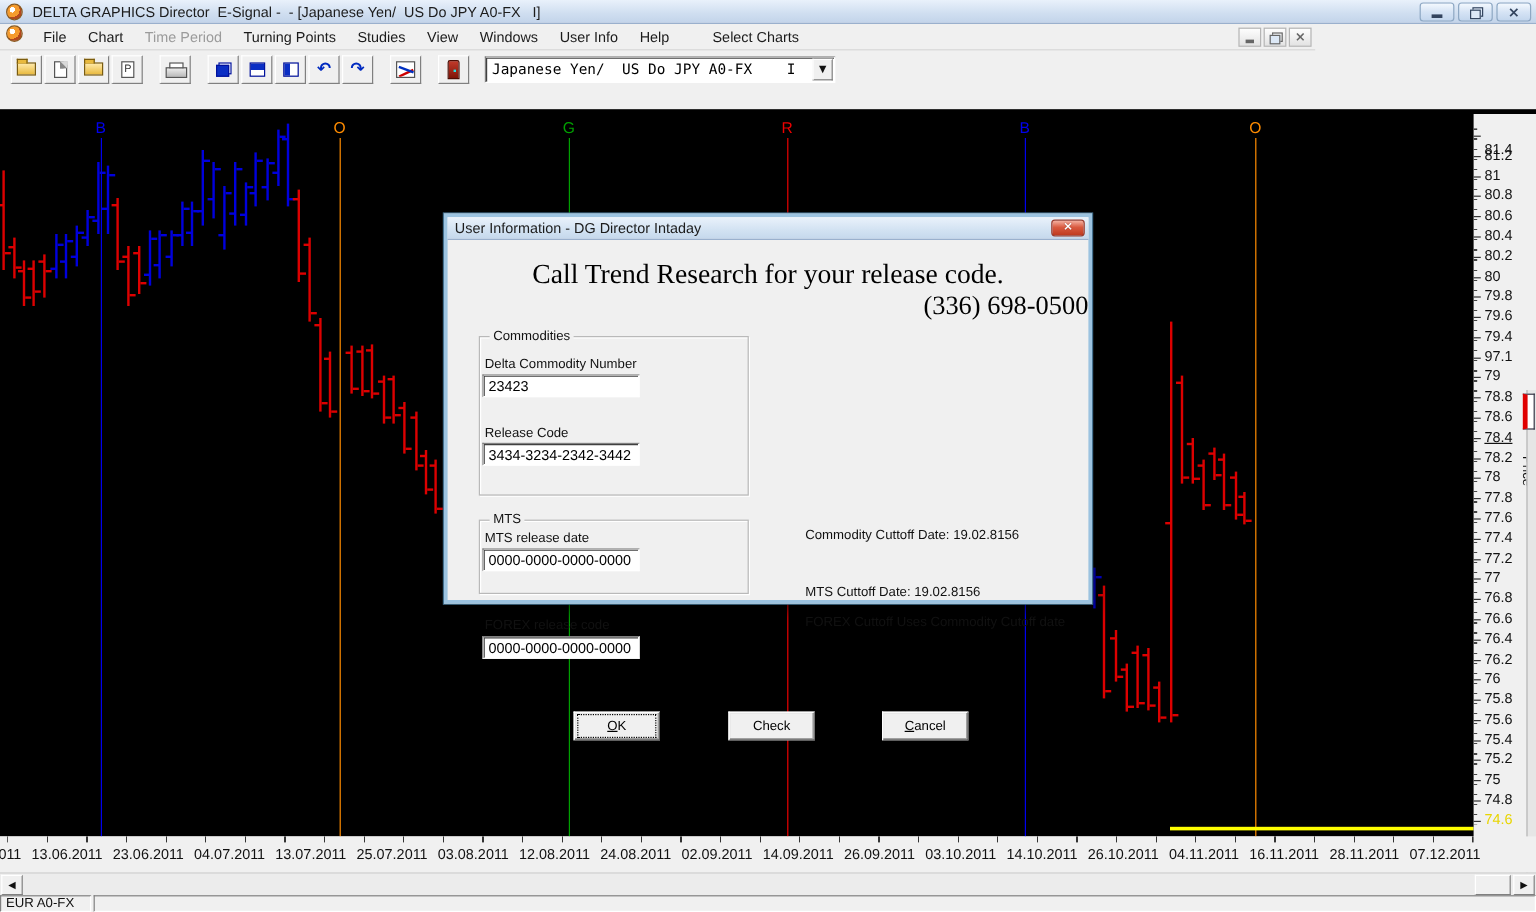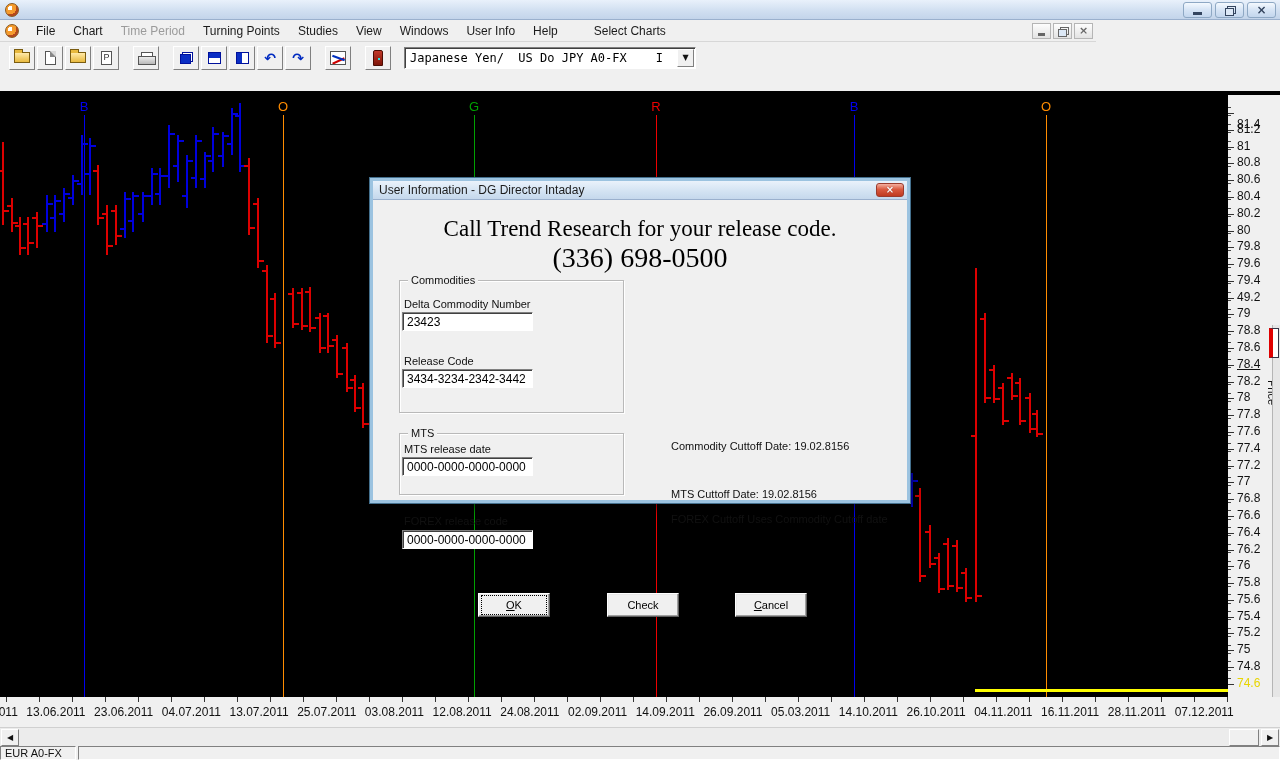--- a/index.html
+++ b/index.html
@@ -18,21 +18,21 @@
   .win-btn { width:29px; height:16px; border:1px solid #8ea8c4; border-radius:3px;
     background:linear-gradient(#f4f9fe,#d6e4f5 50%,#c3d6ed); display:flex; align-items:center; justify-content:center; }
   .g-min { width:9px; height:3px; background:#34455f; margin-top:6px; }
   .g-restore { position:relative; width:9px; height:8px; }
   .g-restore:before { content:""; position:absolute; left:2px; top:0; width:7px; height:6px; border:1px solid #34455f; }
   .g-restore:after  { content:""; position:absolute; left:0; top:2px; width:7px; height:6px; border:1px solid #34455f; background:#dce8f6; }
   .g-close { color:#34455f; font-weight:bold; font-size:12px; line-height:12px; font-family:"DejaVu Sans",sans-serif; }
 
   
   #menubar { position:absolute; left:0; top:21px; width:1096px; height:21px; background:#f0f0f0;
-    border-bottom:1px solid #d7d7d7; display:flex; align-items:center; }
+    border-bottom:1px solid #d7d7d7; display:flex; }
   .menu-item { font-size:12px; color:#1b1b1b; padding:3px 9px; white-space:nowrap; }
   .menu-item.disabled { color:#9b9b9b; }
   .menu-item.gap-left { margin-left:18px; }
   #mdi-controls { position:absolute; right:3px; top:2px; display:flex; gap:2px; }
   .mdi-btn { width:19px; height:16px; border:1px solid #b5b5b5; background:linear-gradient(#fdfdfd,#e3e3e3);
     display:flex; align-items:center; justify-content:center; }
   .mdi-btn .g-min { width:7px; background:#666; }
   .mdi-btn .g-restore:before,.mdi-btn .g-restore:after { border-color:#666; }
   .mdi-btn .g-close { color:#666; font-size:11px; }
 
@@ -124,21 +124,21 @@
   #dialog { position:absolute; left:370px; top:178px; width:540px; height:325px; background:#f0f0f0;
     border:3px solid #9cc3e0; box-shadow:0 0 0 1px #44708e, 4px 5px 10px rgba(0,0,0,.55); }
   #dlg-title { height:19px; background:linear-gradient(#eaf2fb,#d2e2f2 60%,#c5d8ec); border-bottom:1px solid #9ab0cd;
     display:flex; align-items:center; position:relative; }
   #dlg-title-text { font-size:12px; color:#1c1c1c; padding-left:6px; }
   #dlg-close { position:absolute; right:3px; top:2px; width:28px; height:14px; border:1px solid #9b3b2d; border-radius:3px;
     background:linear-gradient(#f4b0a0,#d95a40 45%,#bf3a20); display:flex; align-items:center; justify-content:center; }
   #dlg-close span { color:#fff; font-size:10px; font-weight:bold; line-height:10px; font-family:"DejaVu Sans",sans-serif; text-shadow:0 0 1px #7a1e10; }
   .dlg-msg { text-align:center; font-family:"Liberation Serif",serif; color:#000; }
   #dlg-msg1 { margin-top:16px; font-size:23px; }
-  #dlg-msg2 { font-size:28px; }
+  #dlg-msg2 { font-size:22px;text-align:right; }
   .groupbox { position:absolute; left:26px; width:225px; border:1px solid #b9b9b9;
     box-shadow:inset 1px 1px 0 #fff, 1px 1px 0 #fff; }
   .groupbox legend,.gb-legend { position:absolute; top:-7px; left:8px; background:#f0f0f0; font-size:11px; color:#111; padding:0 3px; }
   #gb-commodities { top:99px; height:133px; }
   #gb-mts { top:252px; height:62px; }
   #gb-forex { top:324px; height:63px; }
   .fld-label { position:absolute; left:31px; font-size:11px; color:#111; }
   .fld-input { position:absolute; left:29px; width:131px; height:19px; background:#fff;
     border-top:1px solid #808080; border-left:1px solid #808080; border-right:1px solid #fff; border-bottom:1px solid #fff;
     box-shadow:inset 1px 1px 0 #404040; font-size:12px; color:#000; padding:2px 0 0 4px; }
@@ -152,20 +152,21 @@
   #btn-check { left:234px; top:412px; }
   #btn-cancel { left:362px; top:412px; }
 </style>
 </head>
 <body>
 
 <div id="app">
 
   <div id="titlebar">
     <span class="app-icon"></span>
+    <span id="title-text">DELTA GRAPHICS Director  E-Signal -  - [Japanese Yen/  US Do JPY A0-FX   I]</span>
     <div id="win-controls">
       <div class="win-btn">
           <span class="g-min"></span>
         </div>
       <div class="win-btn">
           <span class="g-restore"></span>
         </div>
       <div class="win-btn">
           <span class="g-close">×</span>
         </div>
@@ -455,21 +456,21 @@
         <div class="plabel" style="top: 110.74px;">80.2</div>
         <div class="ptick" style="top: 135.53px;"></div>
         <div class="plabel" style="top: 127.53px;">80</div>
         <div class="ptick" style="top: 152.32px;"></div>
         <div class="plabel" style="top: 144.32px;">79.8</div>
         <div class="ptick" style="top: 169.11px;"></div>
         <div class="plabel" style="top: 161.11px;">79.6</div>
         <div class="ptick" style="top: 185.9px;"></div>
         <div class="plabel" style="top: 177.9px;">79.4</div>
         <div class="ptick" style="top: 202.69px;"></div>
-        <div class="plabel" style="top: 194.69px;">49.2</div>
+        <div class="plabel" style="top: 194.69px;">97.1</div>
         <div class="ptick" style="top: 219.48px;"></div>
         <div class="plabel" style="top: 211.48px;">79</div>
         <div class="ptick" style="top: 236.27px;"></div>
         <div class="plabel" style="top: 228.27px;">78.8</div>
         <div class="ptick" style="top: 253.06px;"></div>
         <div class="plabel" style="top: 245.06px;">78.6</div>
         <div class="ptick" style="top: 269.85px;"></div>
         <div class="plabel" style="top: 261.85px; text-decoration: underline;">78.4</div>
         <div class="ptick" style="top: 286.64px;"></div>
         <div class="plabel" style="top: 278.64px;">78.2</div>
@@ -524,21 +525,21 @@
         <span class="dlabel">23.06.2011</span>
         <span class="dlabel">04.07.2011</span>
         <span class="dlabel">13.07.2011</span>
         <span class="dlabel">25.07.2011</span>
         <span class="dlabel">03.08.2011</span>
         <span class="dlabel">12.08.2011</span>
         <span class="dlabel">24.08.2011</span>
         <span class="dlabel">02.09.2011</span>
         <span class="dlabel">14.09.2011</span>
         <span class="dlabel">26.09.2011</span>
-        <span class="dlabel">05.03.2011</span>
+        <span class="dlabel">03.10.2011</span>
         <span class="dlabel">14.10.2011</span>
         <span class="dlabel">26.10.2011</span>
         <span class="dlabel">04.11.2011</span>
         <span class="dlabel">16.11.2011</span>
         <span class="dlabel">28.11.2011</span>
         <span class="dlabel">07.12.2011</span>
       </div>
   </div>
 
   <div id="h-scroll">

